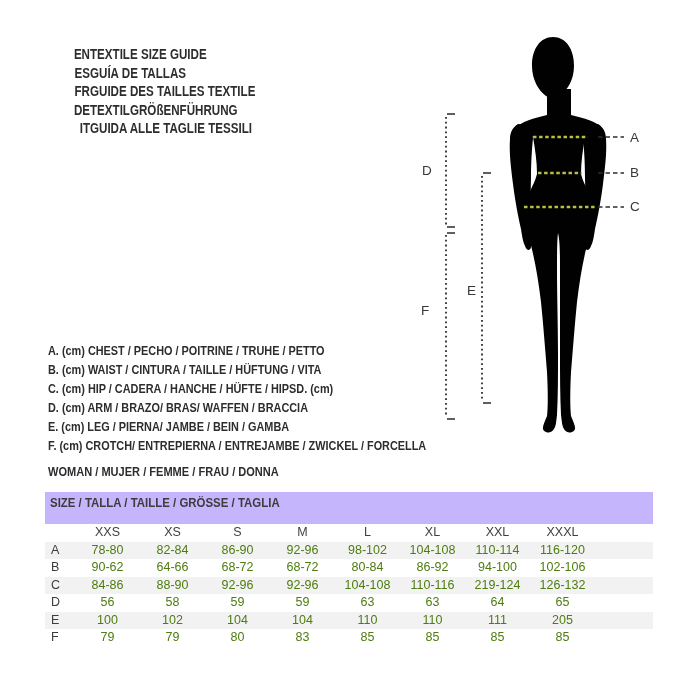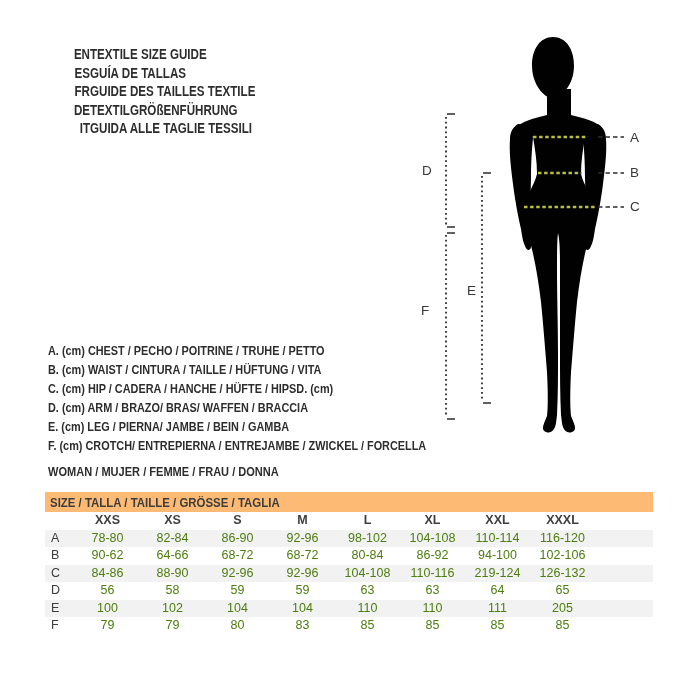--- a/index.html
+++ b/index.html
@@ -19,28 +19,28 @@
   
   .legend-block{position:absolute;left:48px;top:342px;}
   .legend-line{height:19px;line-height:19px;font-size:12.5px;font-weight:700;color:#2d2d2d;
     transform:scaleX(0.87);transform-origin:left center;white-space:nowrap;}
   
   .gender-title{position:absolute;left:48px;top:465px;height:14px;line-height:14px;
     font-size:13px;font-weight:700;color:#2d2d2d;
     transform:scaleX(0.85);transform-origin:left center;white-space:nowrap;}
   
   .table-wrap{position:absolute;left:45px;top:492px;width:608px;}
-  .size-bar{height:20px;line-height:20px;background:#fdba74;padding-left:5px;}
+  .size-bar{height:32px;line-height:20px;background:#c4b5fd;padding-left:5px;}
   .size-bar span{display:inline-block;font-size:13px;font-weight:700;color:#3c3c3c;
     transform:scaleX(0.88);transform-origin:left center;white-space:nowrap;}
   table.sizes{border-collapse:collapse;width:608px;table-layout:fixed;}
   table.sizes td,table.sizes th{padding:0;height:17.5px;line-height:17.5px;
     font-size:12.5px;font-weight:400;text-align:center;vertical-align:middle;}
   table.sizes .rowlab{text-align:left;padding-left:6px;color:#3c3c3c;}
-  table.sizes .colhead{color:#3f3f3f;font-weight:bold;}
+  table.sizes .colhead{color:#3f3f3f;}
   table.sizes .val{color:#4d7c0f;}
   table.sizes tr.alt{background:#f2f2f2;}
 </style>
 </head>
 <body>
 
 <div class="canvas">
 
   <div class="lang-block">
     <div class="lang-row">

